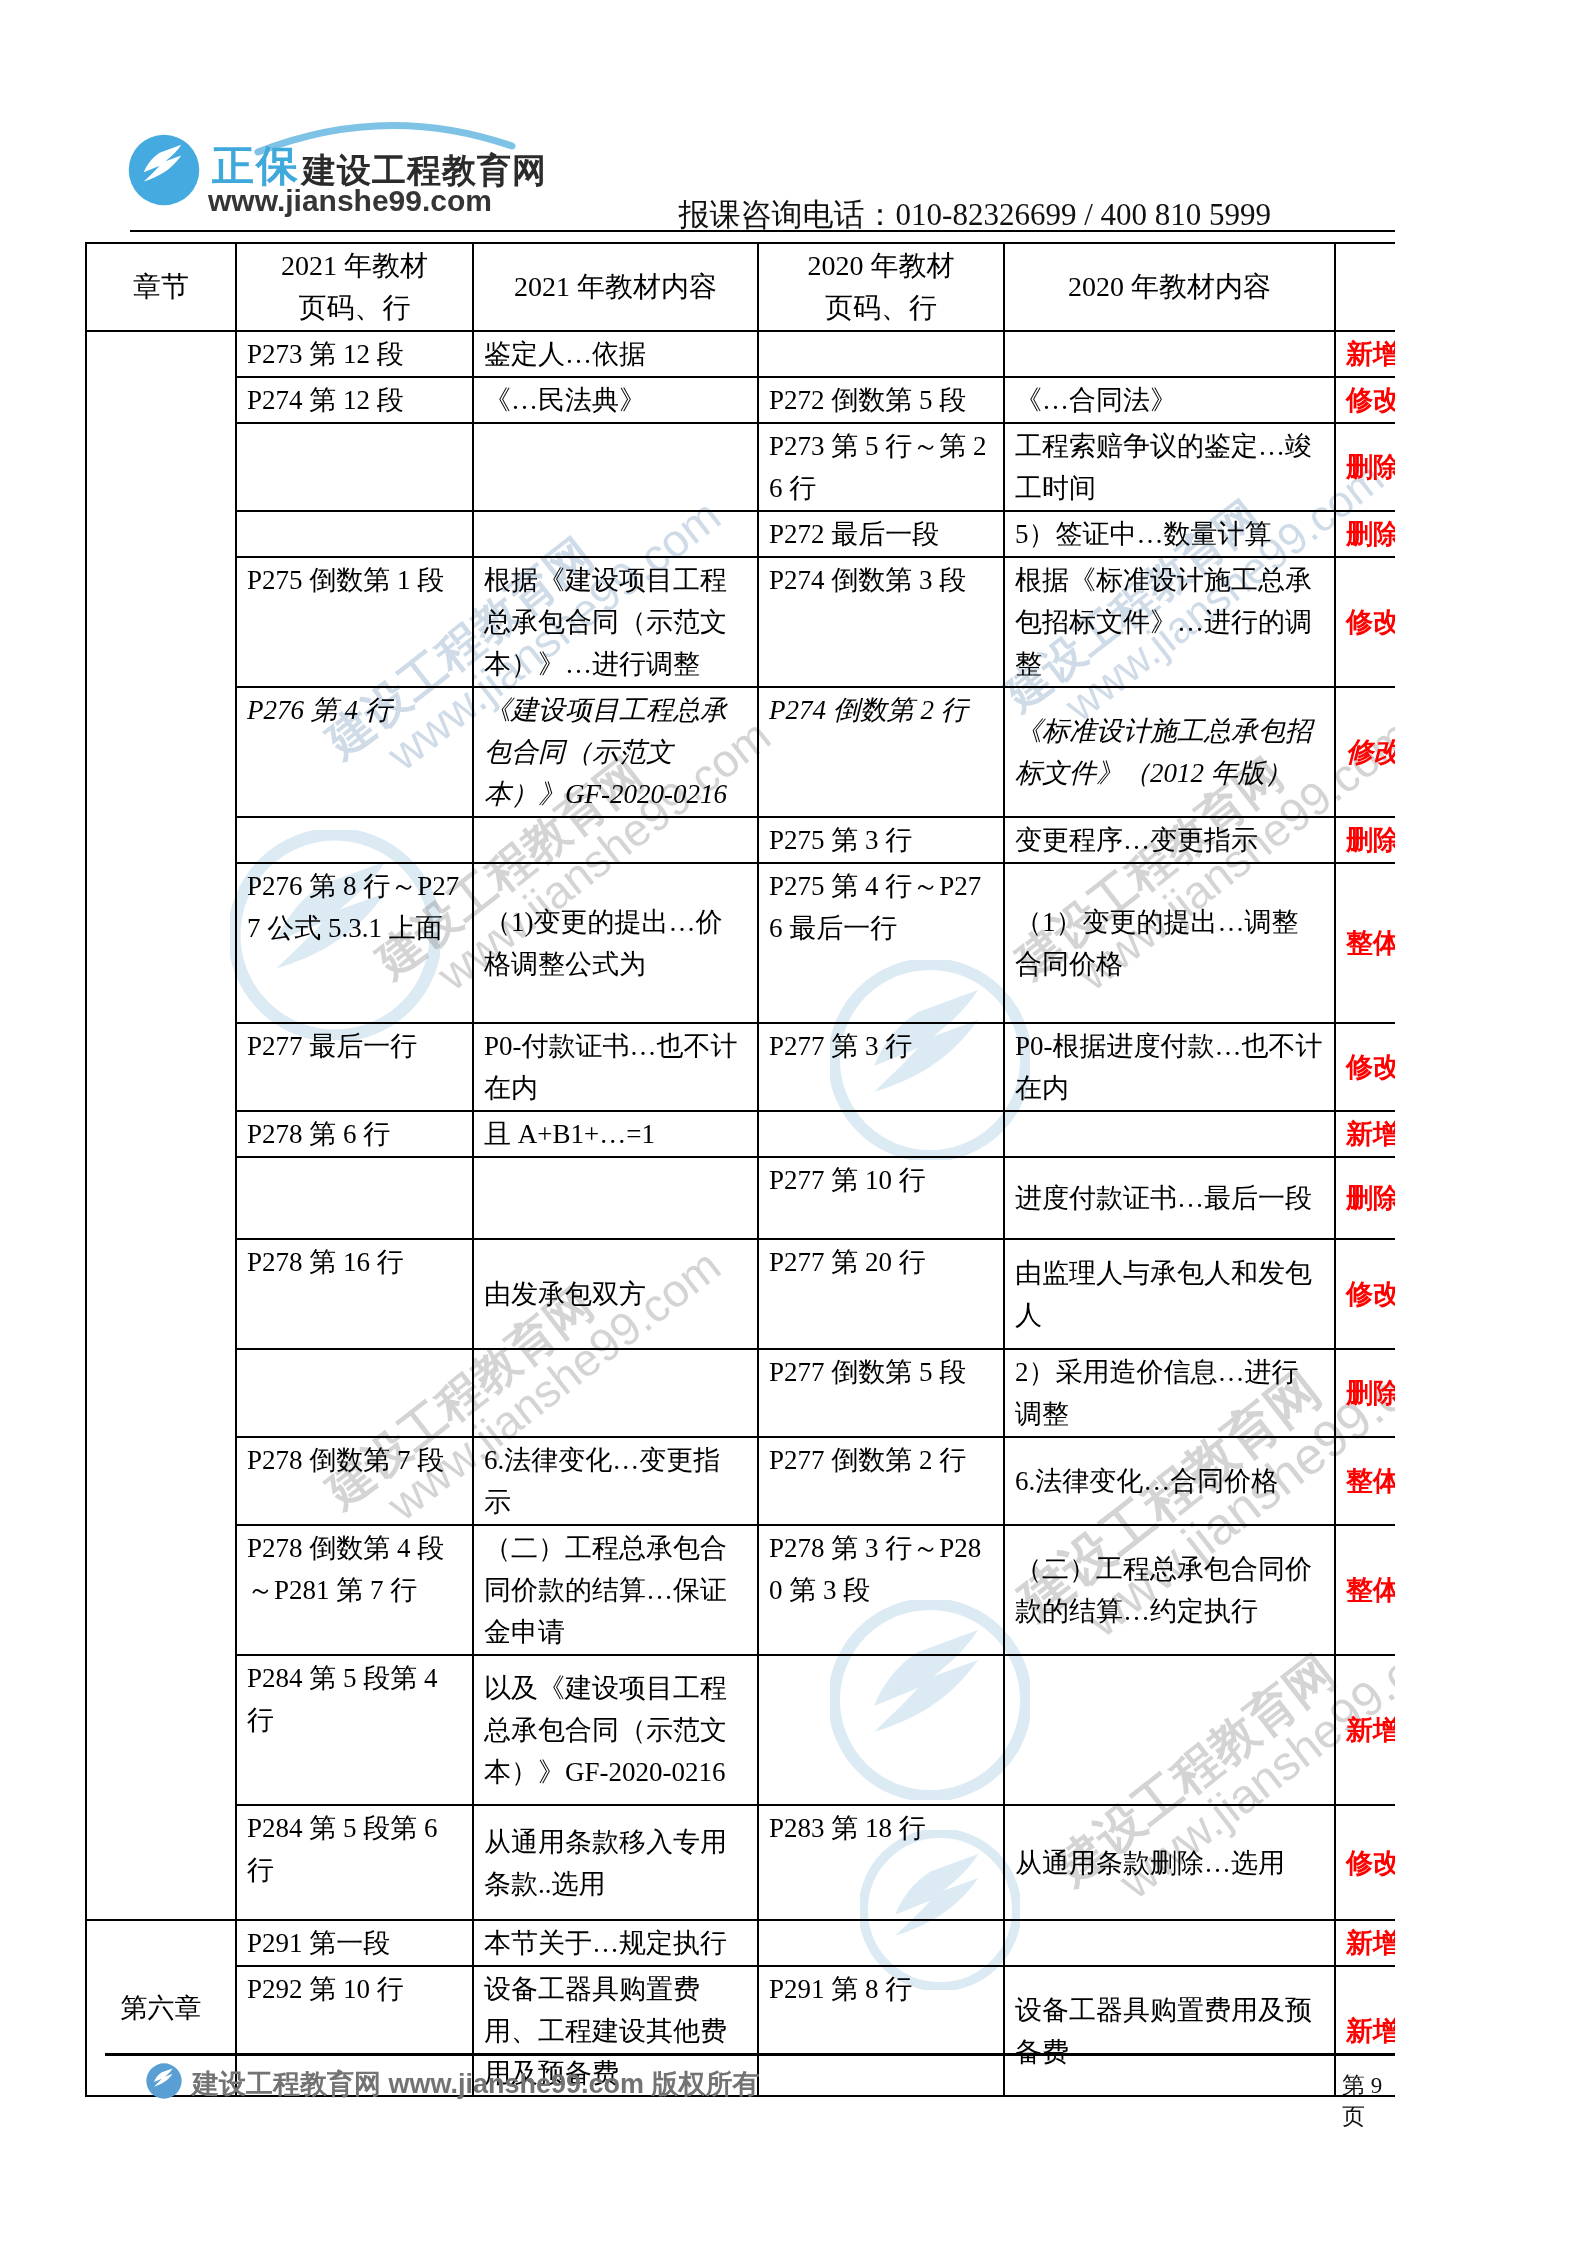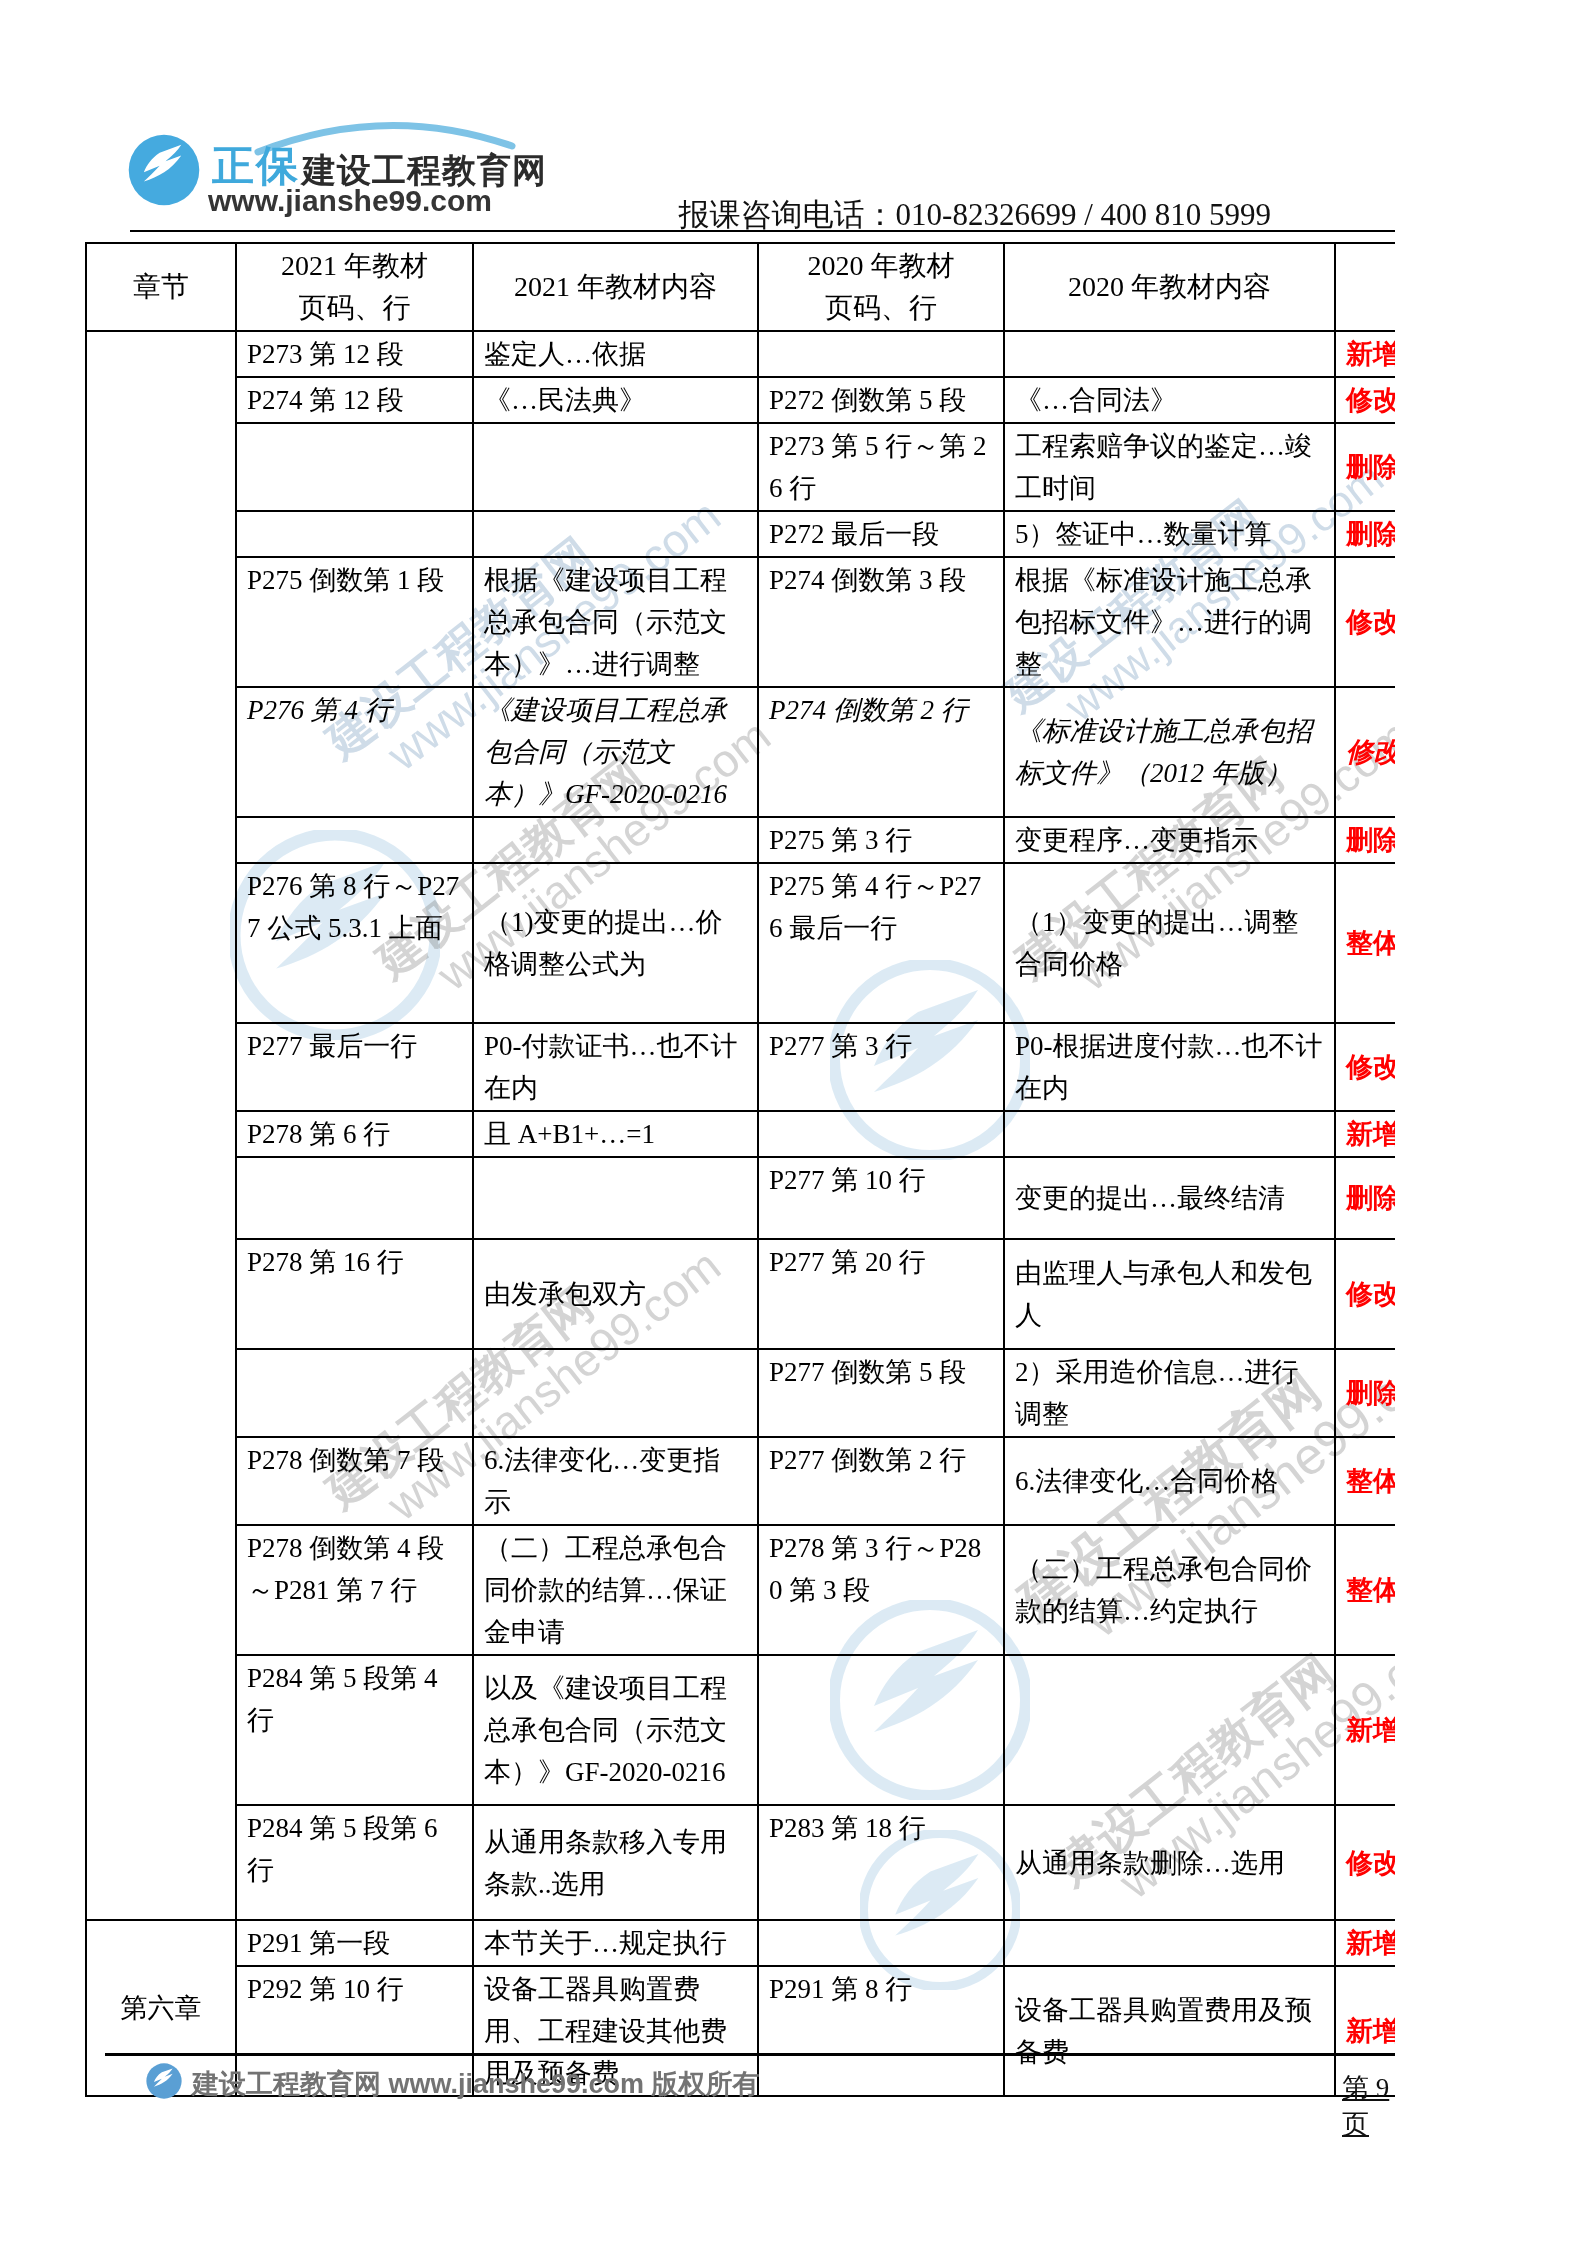--- a/index.html
+++ b/index.html
@@ -37,21 +37,21 @@
   td.chap{text-align:center;vertical-align:middle;margin-left:24px;}
   td.pcol{vertical-align:top;text-align:left;}
   td.ccol{vertical-align:middle;text-align:left;}
   td.rcol{vertical-align:middle;text-align:left;padding-left:16px;color:#ff0000;font-weight:bold;}
 
   
   .footer-rule{position:absolute;left:105px;top:2053px;width:1375px;height:3px;background:#000;}
   .footer-logo{position:absolute;left:146px;top:2063px;width:36px;height:36px;}
   .footer-text{position:absolute;left:192px;top:2066px;font-size:27px;font-weight:bold;color:#737373;
             font-family:"Liberation Sans","DejaVu Sans",sans-serif;}
-  .page-num{position:absolute;left:1342px;top:2070px;font-size:27px;color:#111;text-decoration:underline;}
+  .page-num{position:absolute;left:1342px;top:2070px;font-size:23px;color:#111;}
 </style>
 </head>
 <body>
 
 <div class="page">
 
   <svg class="logo-circle" viewBox="0 0 100 100">
     <circle cx="50" cy="50" r="49" fill="#45aadf"></circle>
     <path d="M22 66 C42 60 60 50 74 30 L52 38 C62 30 69 23 74 15 L44 26 C33 33 26 43 22 53 L44 44 C36 53 28 60 22 66 Z" fill="#ffffff"></path>
   </svg>
@@ -207,21 +207,21 @@
       <td class="pcol">P278 第 6 行</td>
       <td class="ccol">且 A+B1+…=1</td>
       <td class="pcol"></td>
       <td class="ccol"></td>
       <td class="rcol">新增</td>
     </tr>
     <tr style="height:82px;">
       <td class="pcol"></td>
       <td class="ccol"></td>
       <td class="pcol">P277 第 10 行</td>
-      <td class="ccol">变更的提出…最终结清</td>
+      <td class="ccol">进度付款证书…最后一段</td>
       <td class="rcol">删除</td>
     </tr>
     <tr style="height:110px;">
       <td class="pcol">P278 第 16 行</td>
       <td class="ccol">由发承包双方</td>
       <td class="pcol">P277 第 20 行</td>
       <td class="ccol">由监理人与承包人和发包人</td>
       <td class="rcol">修改</td>
     </tr>
     <tr style="height:82px;">

